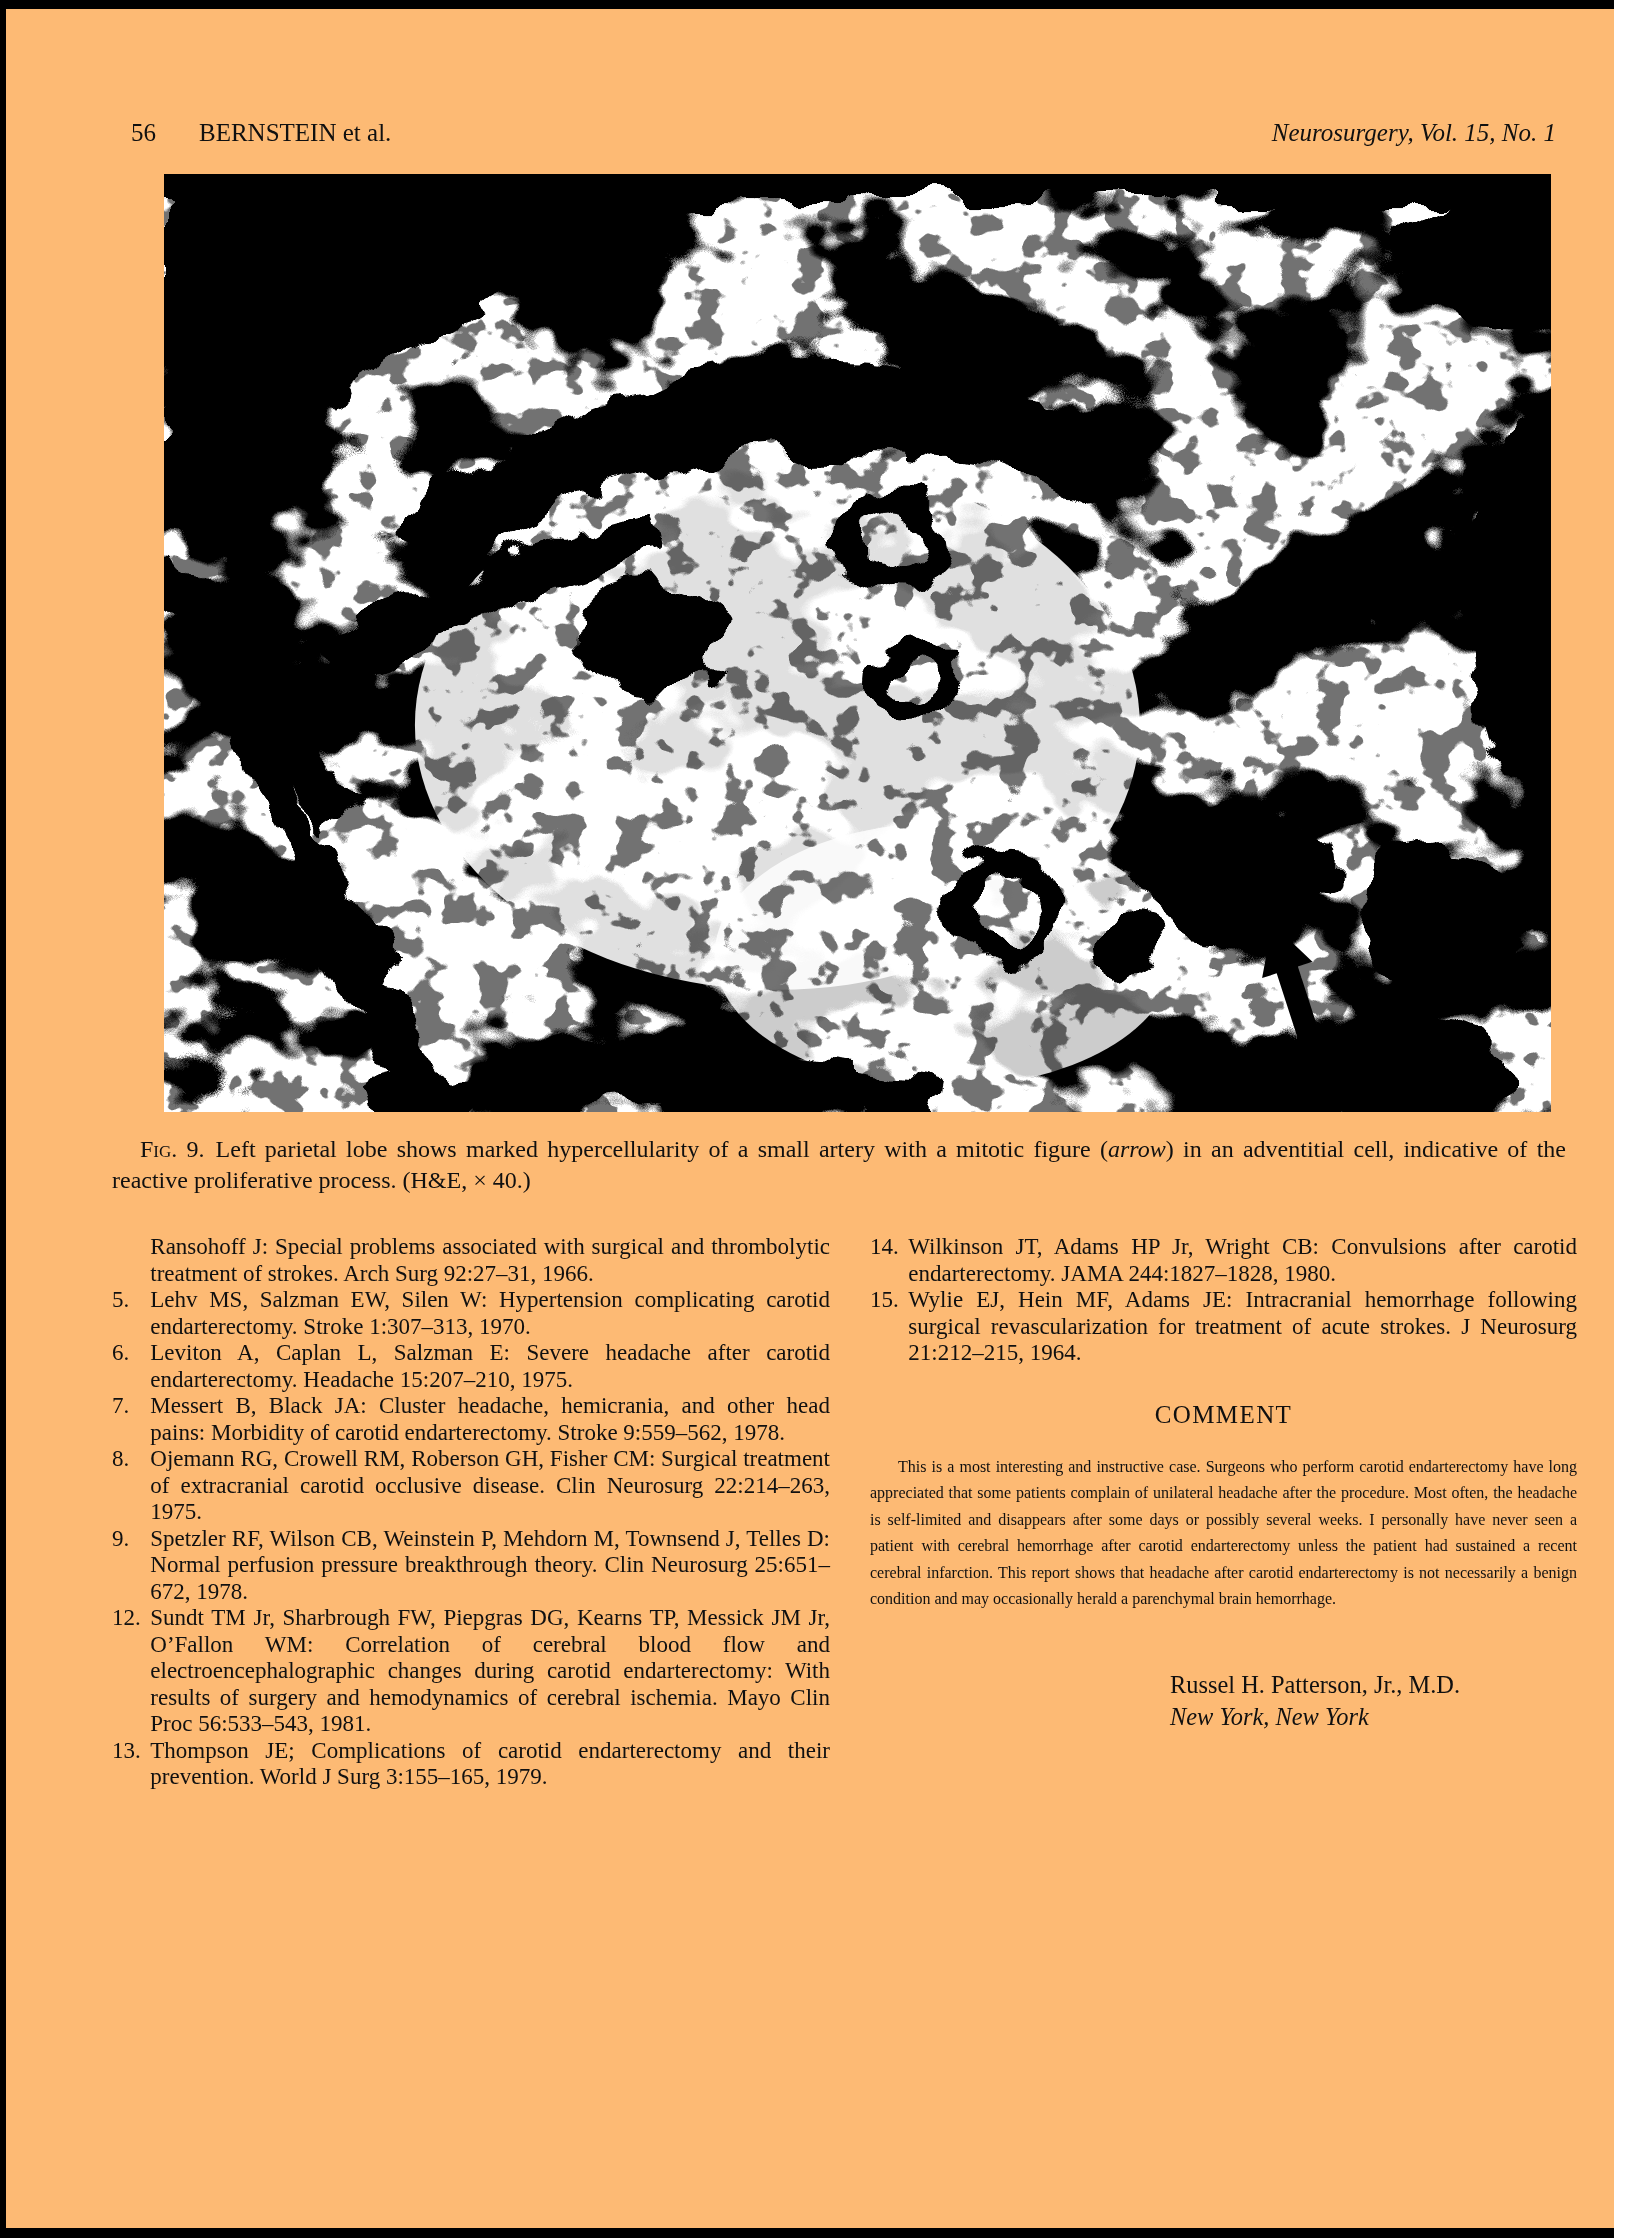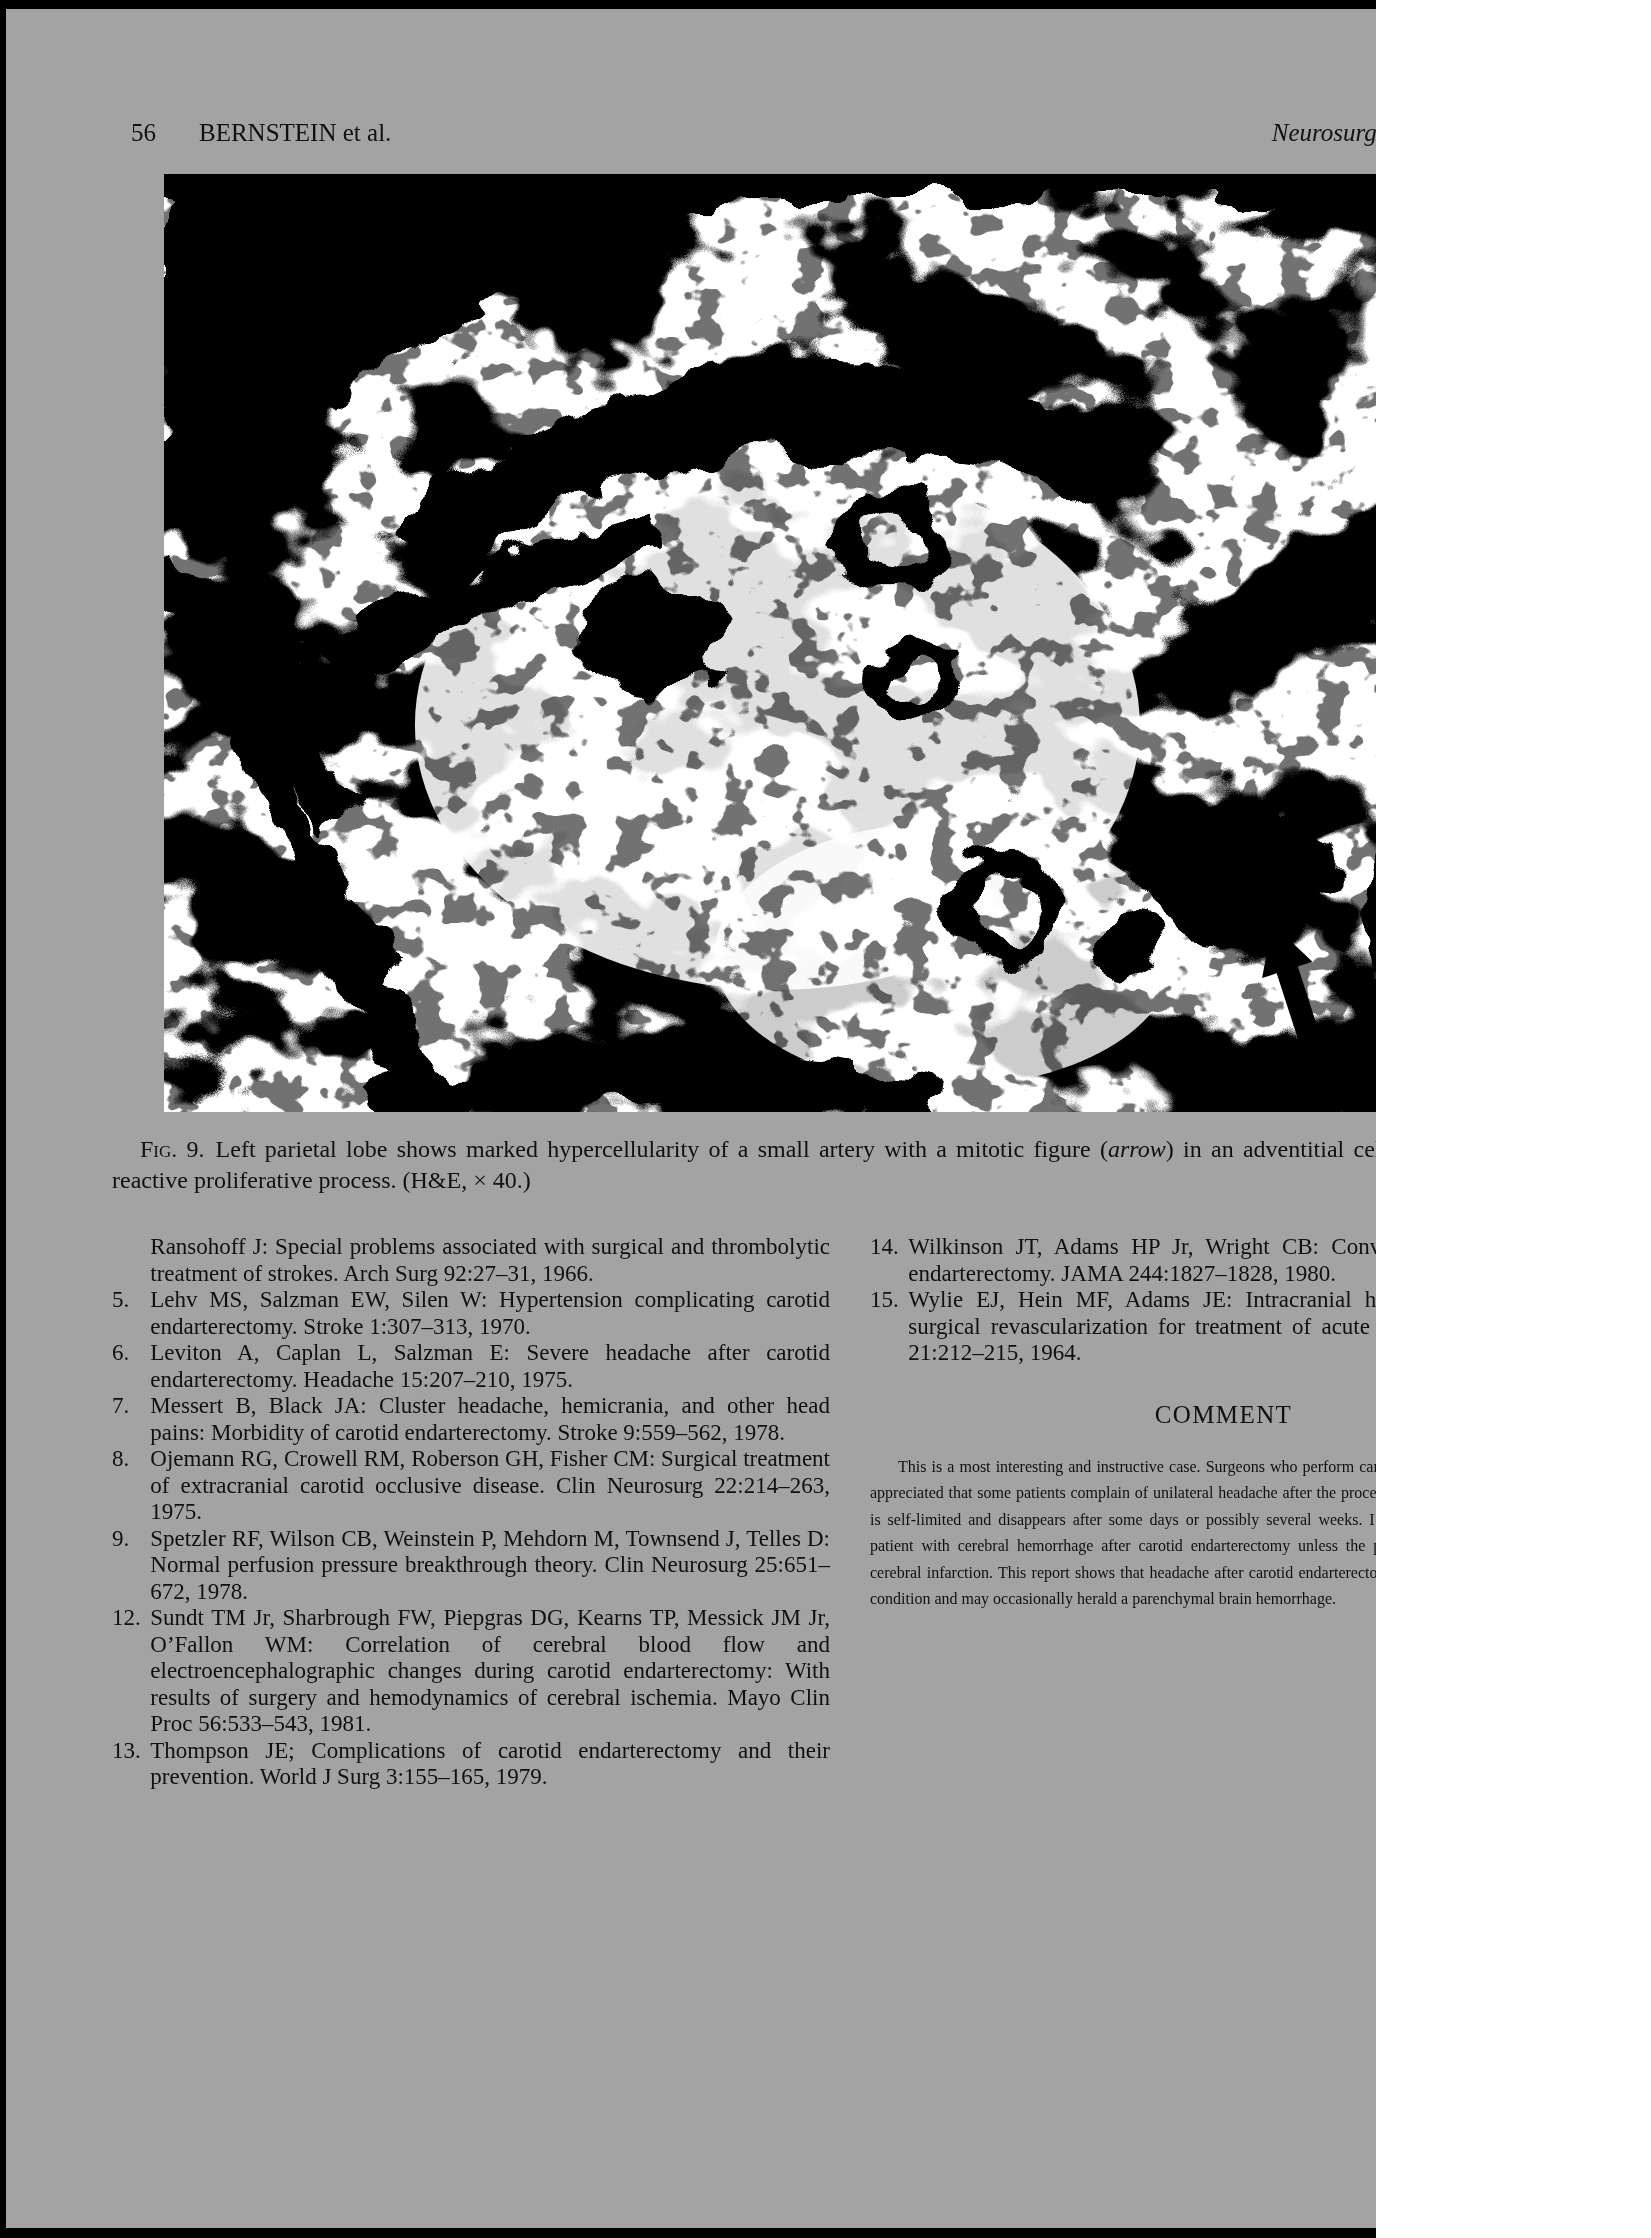--- a/index.html
+++ b/index.html
@@ -1,20 +1,20 @@
 <!DOCTYPE html>
 <html style="font-size:11px"><head>
 <meta charset="utf-8">
 <style>
   html, body { margin: 0; padding: 0; background: #ffffff; }
   .page {
     position: relative;
-    width: 1376px;
+    width: 1614px;
     height: 2239px;
-    background: #a3a3a3;
+    background: #fdba74;
     font-family: "Liberation Serif", serif;
     color: #101010;
     overflow: hidden;
     text-decoration: underline;
   }
   
   .frame { position: absolute; background: #000; }
   .frame-top    { left: 0; top: 0; width: 1652px; height: 9px; }
   .frame-bottom { left: 0; top: 2228px; width: 1652px; height: 11px; }
   .frame-left   { left: 0; top: 0; width: 5.6px; height: 2239px; }
@@ -192,16 +192,20 @@
       <div class="ref">
         <span class="num">15.</span>
         <div class="txt">Wylie EJ, Hein MF, Adams JE: Intracranial hemorrhage following surgical revascularization for treatment of acute strokes. J Neurosurg 21:212–215, 1964.</div>
       </div>
     </div>
 
     <div class="comment-heading">COMMENT</div>
 
     <p class="comment-para first">This is a most interesting and instructive case. Surgeons who perform carotid endarterectomy have long appreciated that some patients complain of unilateral headache after the procedure. Most often, the headache is self-limited and disappears after some days or possibly several weeks. I personally have never seen a patient with cerebral hemorrhage after carotid endarterectomy unless the patient had sustained a recent cerebral infarction. This report shows that headache after carotid endarterectomy is not necessarily a benign condition and may occasionally herald a parenchymal brain hemorrhage.</p>
 
+    <div class="signature">
+      <div class="sig-name">Russel H. Patterson, Jr., M.D.</div>
+      <div class="sig-loc">New York, New York</div>
+    </div>
   </div>
 
 </div>
 
 
 </body></html>

